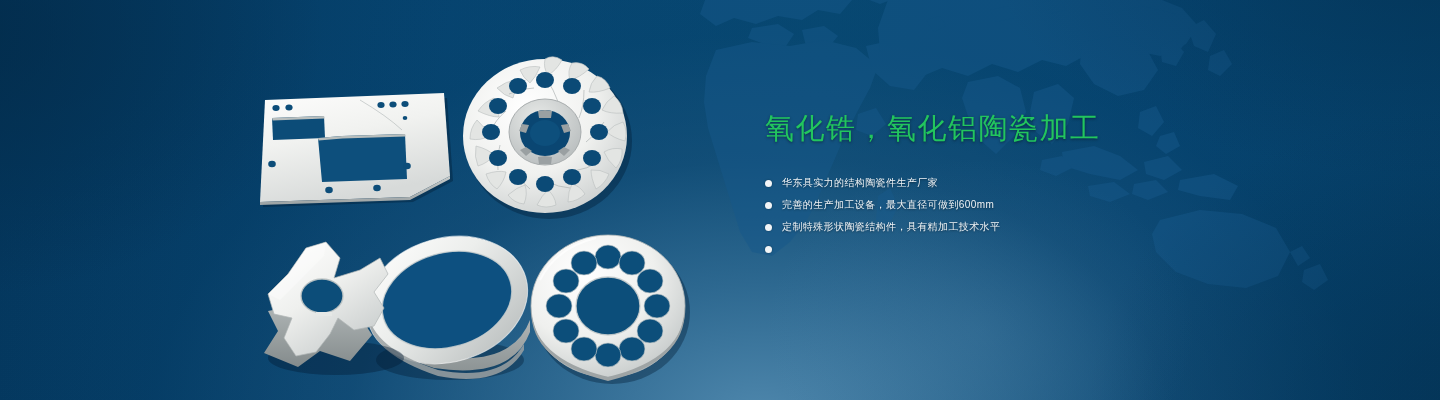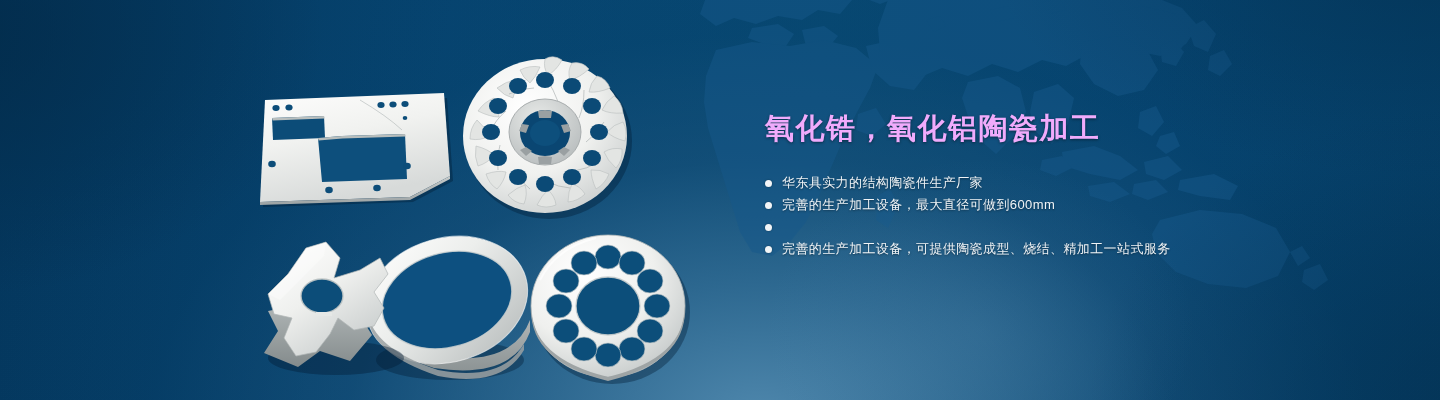--- a/index.html
+++ b/index.html
@@ -44,45 +44,45 @@
     pointer-events:none;
   }
 
   
   .parts { position:absolute; left:0; top:0; width:760px; height:400px; }
   .parts svg { position:absolute; overflow:visible; }
 
   
   .copy { position:absolute; left:765px; top:108px; width:640px; }
   .headline {
-    color:#f0abfc;
+    color:#22c55e;
     font-size:29px;
     line-height:40px;
     letter-spacing:1.5px;
-    font-weight:700;
+    font-weight:400;
     white-space:nowrap;
     text-shadow:0 1px 3px rgba(0,0,0,0.45);
   }
   .bullets { list-style:none; margin-top:24px; }
   .bullet {
     display:flex; align-items:center;
     height:22px;
     margin-bottom:0px;
   }
   .bullet-dot {
     flex:0 0 auto;
     width:7px; height:7px;
     border-radius:50%;
     background:#f2f5f7;
     box-shadow:0 0 2px rgba(0,0,0,0.35);
     margin-right:10px;
   }
   .bullet-text {
     color:#f0f4f7;
-    font-size:13px;
+    font-size:10px;
     line-height:22px;
     letter-spacing:0.4px;
     white-space:nowrap;
     text-shadow:0 1px 2px rgba(0,0,0,0.4);
   }
 </style>
 </head>
 <body>
 
 <div id="banner">
@@ -372,21 +372,21 @@
       <li class="bullet">
         <span class="bullet-dot"></span>
         <span class="bullet-text">华东具实力的结构陶瓷件生产厂家</span>
       </li>
       <li class="bullet">
         <span class="bullet-dot"></span>
         <span class="bullet-text">完善的生产加工设备，最大直径可做到600mm</span>
       </li>
       <li class="bullet">
         <span class="bullet-dot"></span>
+        <span class="bullet-text">定制特殊形状陶瓷结构件，具有精加工技术水平</span>
       </li>
       <li class="bullet">
         <span class="bullet-dot"></span>
-        <span class="bullet-text">完善的生产加工设备，可提供陶瓷成型、烧结、精加工一站式服务</span>
       </li>
     </ul>
   </div>
 
 </div>
 
 </body></html>

